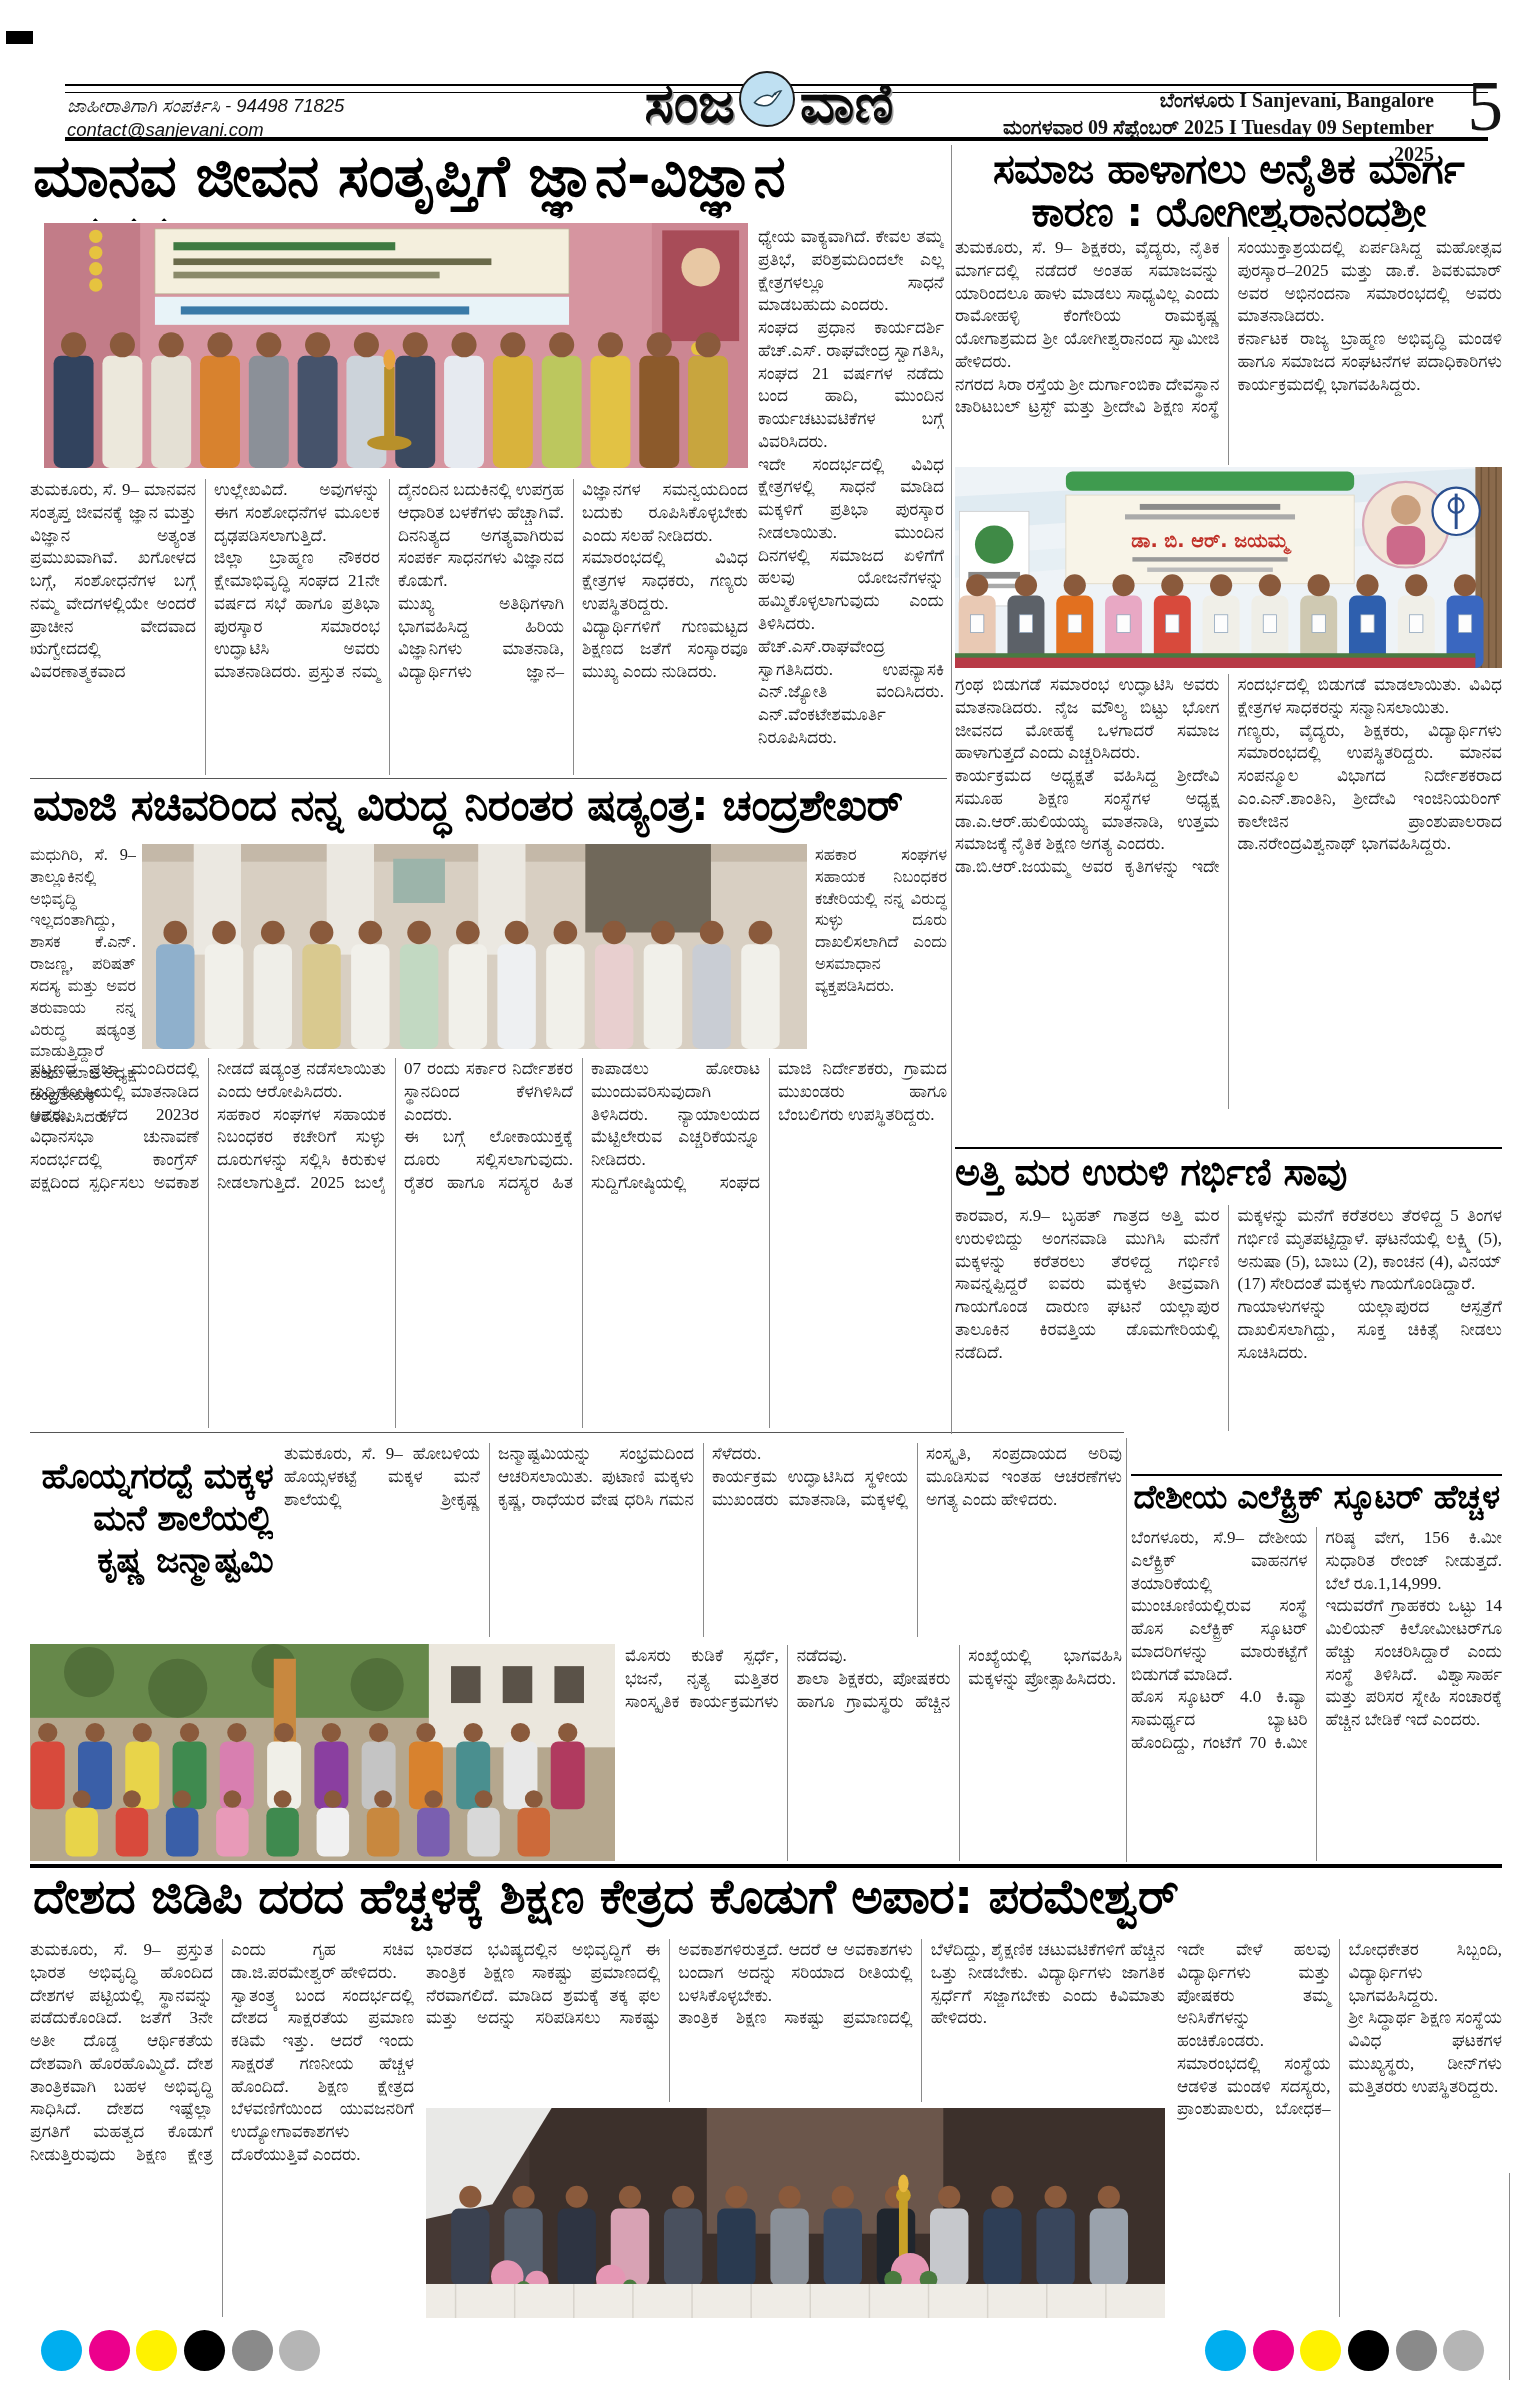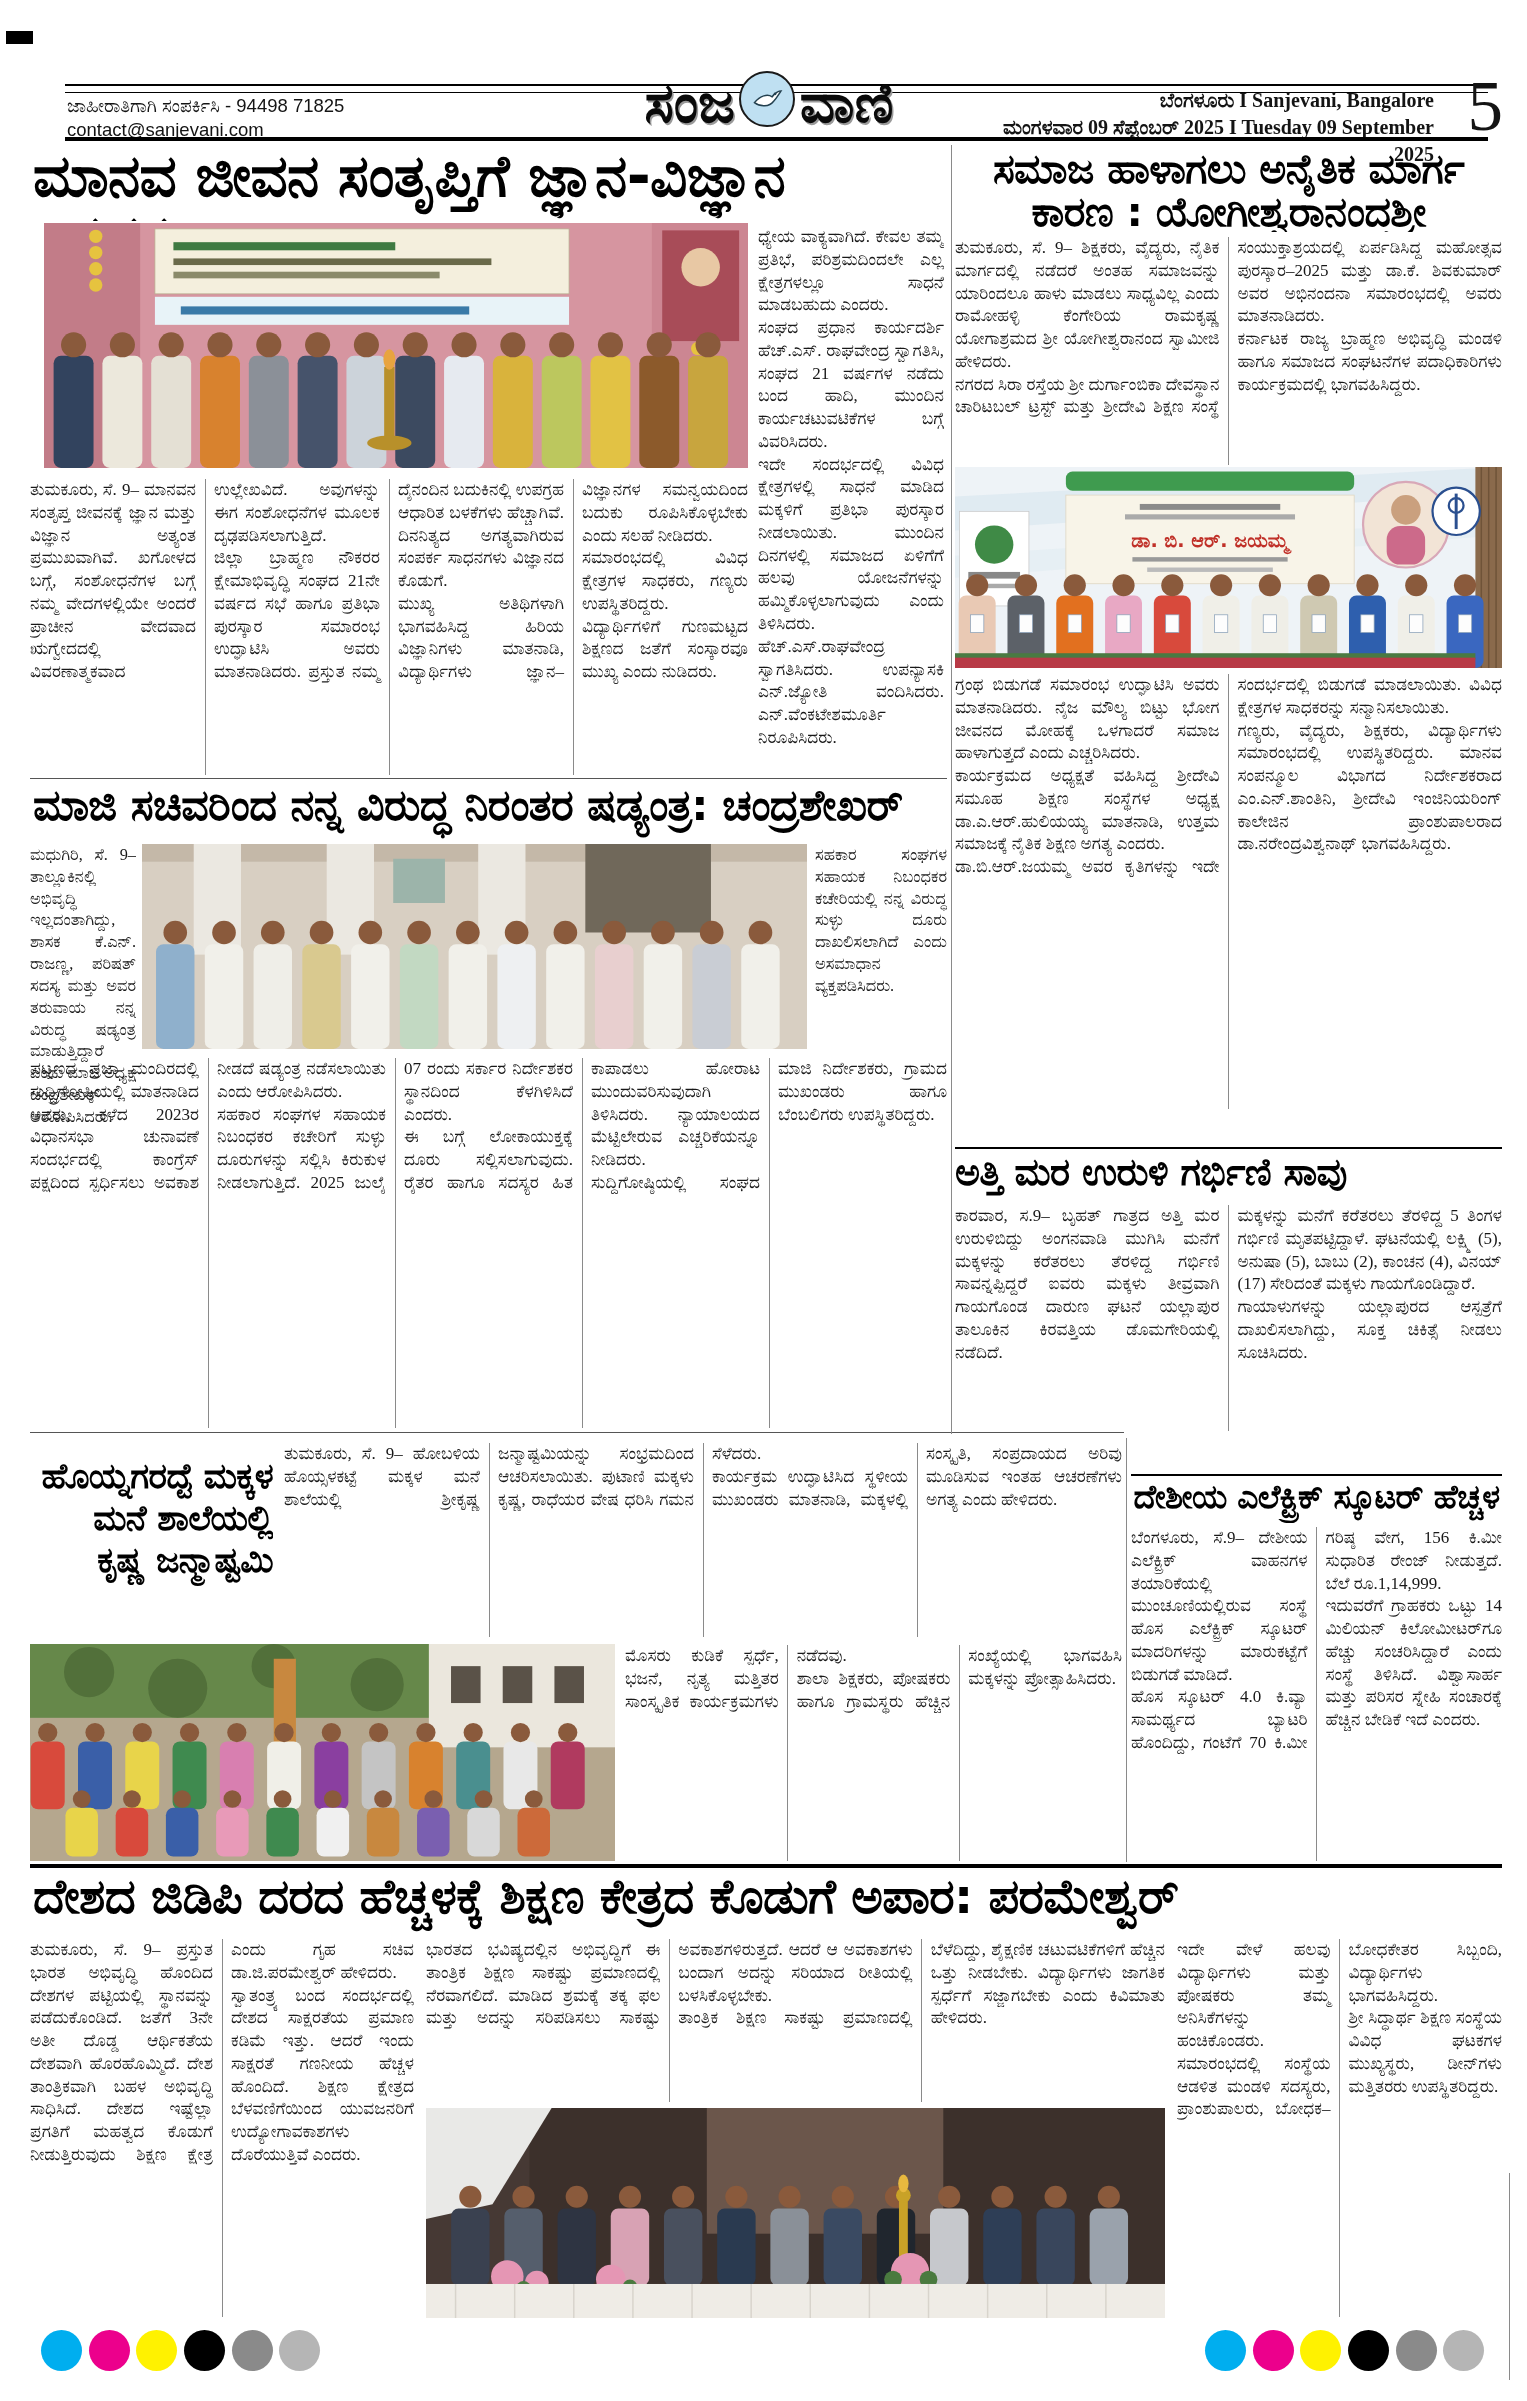--- a/index.html
+++ b/index.html
@@ -14,21 +14,21 @@
   .cols4{column-count:4;column-gap:18px;column-rule:0.7px solid #8a8a8a;}
   .cols5{column-count:5;column-gap:18px;column-rule:0.7px solid #8a8a8a;}
   .rule{background:#000;}
   .vr{background:#8a8a8a;width:0.7px;}
   .dot{width:41px;height:41px;border-radius:50%;display:inline-block;margin-right:6.7px;vertical-align:top;}
   .masthead{display:flex;justify-content:center;gap:4.4px;}
   .masthead .word{font-family:"DejaVu Sans",sans-serif;font-weight:800;font-size:55px;color:#0a0a0a;
                   text-shadow:1.5px 1.5px 0 #9a9a9a;}
   .logo-circle{width:52px;height:52px;border-radius:50%;background:#bfe0f2;border:2.2px solid #1a1a1a;
                display:flex;align-items:center;justify-content:center;flex:0 0 auto;}
-  .hdr-small{font-size:18.5px;line-height:1.3;}
+  .hdr-small{font-size:18.5px;line-height:1.3;font-style:italic;}
   .hdr-right{font-size:20px;line-height:1.35;text-align:right;font-weight:bold;}
   .pagenum{font-family:"Liberation Serif",serif;font-weight:400;font-size:71px;line-height:1;}
   svg{display:block;}
 </style>
 </head>
 <body>
 
 <div class="page">
 
   <div class="abs rule" style="left:6px;top:31px;width:27px;height:13.3px;"></div>

